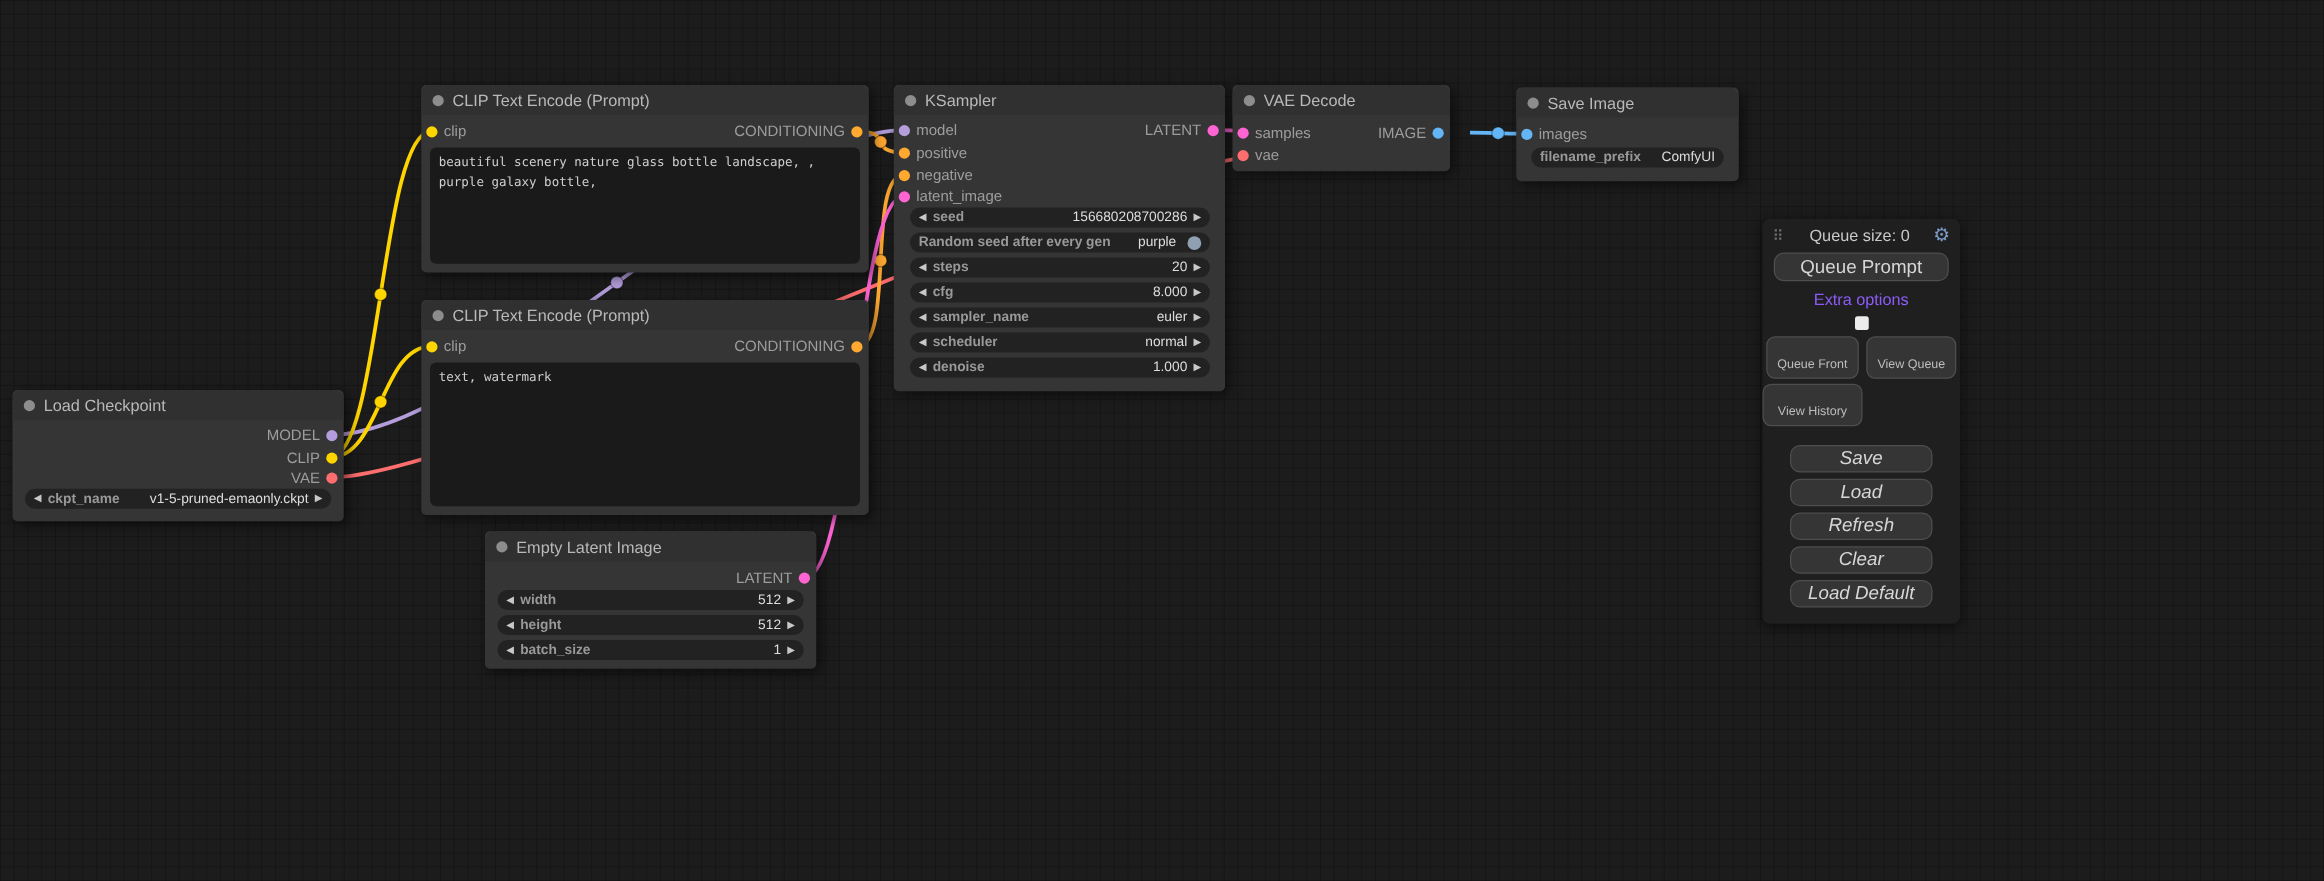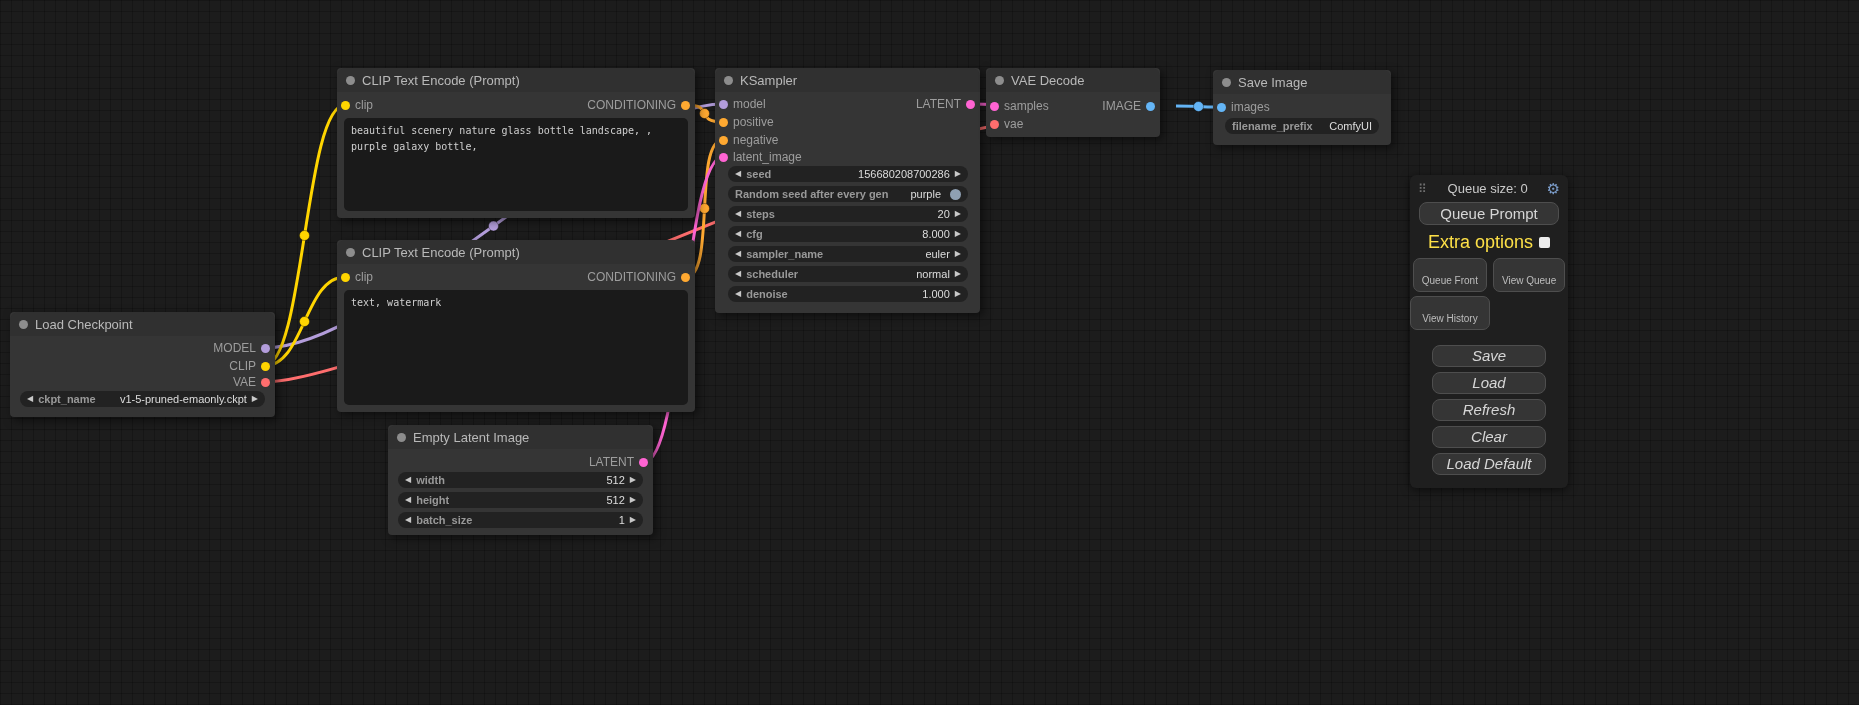--- a/index.html
+++ b/index.html
@@ -44,21 +44,21 @@
         border-radius:6px;padding:3px 0 8px;box-shadow:0 2px 10px rgba(0,0,0,0.6);}
   .menu-header{display:flex;align-items:center;padding:3px 8px 4px;color:#c9c9c9;font-size:13px;}
   .drag-dots{color:#6f6f6f;font-size:12px;margin-right:2px;cursor:grab;}
   .menu-title{flex:1;text-align:center;}
   .gear{color:#7b9cc9;font-size:15px;cursor:pointer;line-height:1;}
   .btn{display:block;background:#353535;border:1px solid #4e4e4e;border-radius:8px;
        color:#d6d6d6;text-align:center;cursor:pointer;font-family:"Liberation Sans",sans-serif;}
   .queue-prompt{margin:2px 9px 7px;height:23px;line-height:21px;font-size:15px;}
   .btn-large{margin:5px 22px;height:22px;line-height:20px;font-size:15px;font-style:italic;}
   .extra-row{display:flex;align-items:center;justify-content:center;gap:6px;
-       color:#fde047;font-size:18px;margin:3px 0 5px;}
+       color:#8b5cf6;font-size:13px;margin:3px 0 5px;flex-direction:column;}
   .checkbox{width:11px;height:11px;background:#ececec;border-radius:2px;cursor:pointer;}
   .small-row{display:flex;justify-content:center;gap:6px;margin:1px 0 2px;}
   .btn-small{display:inline-block;font-size:10px;height:14px;line-height:12px;
        padding:16px 8px;border-radius:7px;color:#bdbdbd;}
   .btn-history{margin:2px auto 10px;width:80px;}
 </style>
 </head>
 <body>
 
 <div class="canvas">

